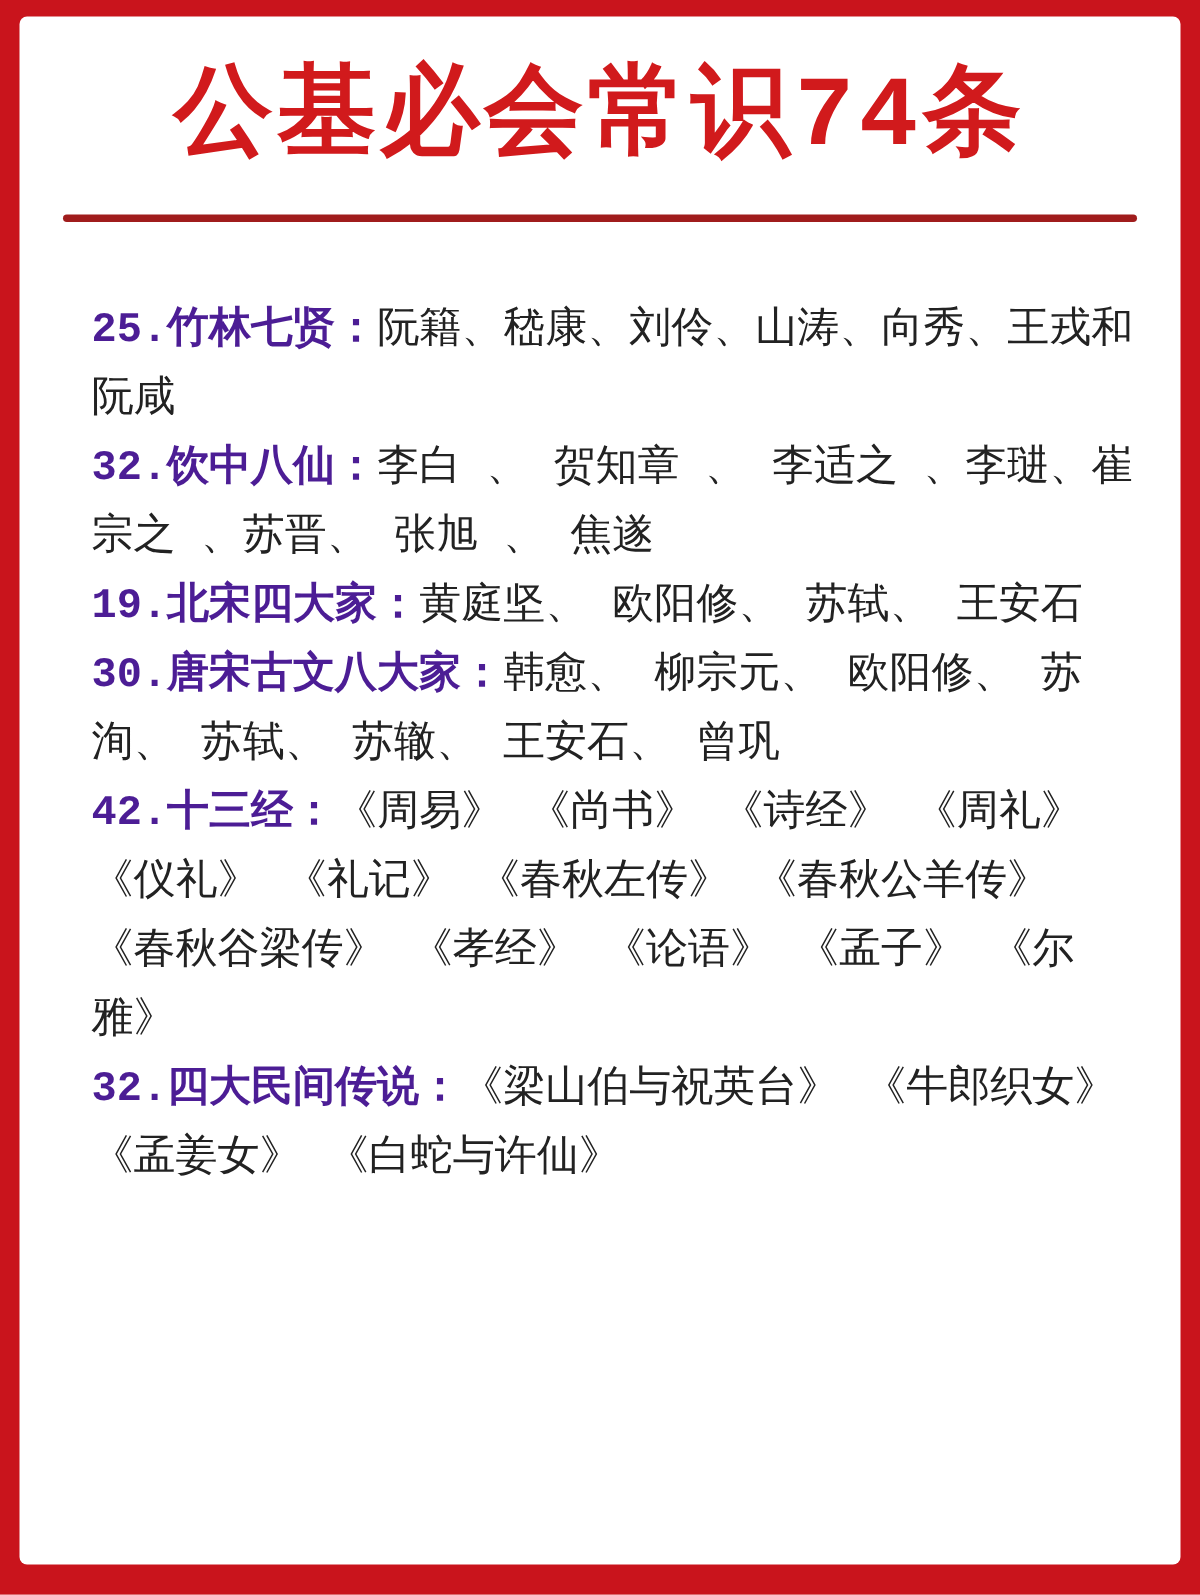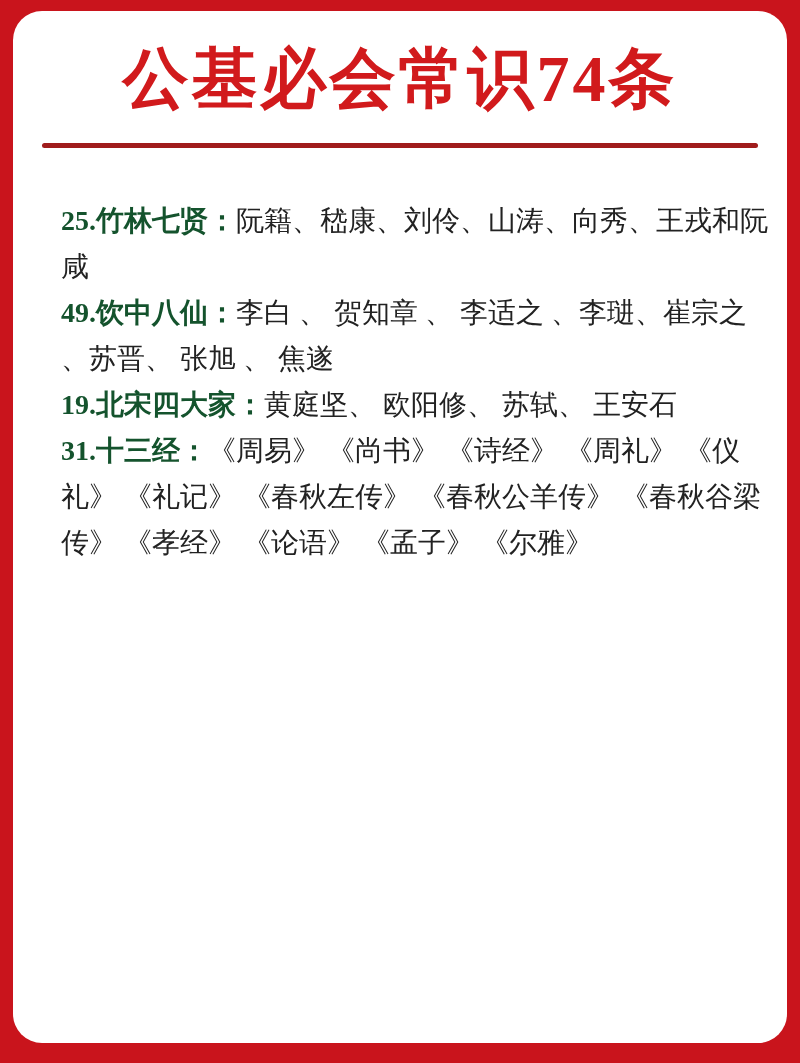--- a/index.html
+++ b/index.html
@@ -19,22 +19,23 @@
     height: 1063px;
     background: #C9141C;
   }
   .card {
     position: absolute;
     left: 13px;
     top: 11px;
     right: 13px;
     bottom: 20px;
     background: #FFFFFF;
-    border-radius: 29px;
+    border-radius: 5px;
     overflow: hidden;
+    font-family: Liberation Mono, monospace;
   }
   .title {
     margin: 31px 0 0 0;
     text-align: center;
     font-size: 66px;
     line-height: 74px;
     font-weight: bold;
     color: #D11A1C;
     letter-spacing: 3px;
     white-space: nowrap;
@@ -51,46 +52,48 @@
     font-size: 28px;
     line-height: 46px;
     color: #222222;
     text-align: left;
   }
   .item {
     margin: 0;
     padding: 0;
   }
   .item-label {
-    color: #14532d;
+    color: #4c1d95;
     font-weight: bold;
   }
   .item-text {
     color: #222222;
   }
 </style>
 </head>
 <body>
 
 <div class="frame">
   <div class="card">
 
     <h1 class="title">公基必会常识74条</h1>
 
     <div class="divider"></div>
 
     <div class="list">
 
       <p class="item"><span class="item-label">25.竹林七贤：</span><span class="item-text">阮籍、嵇康、刘伶、山涛、向秀、王戎和阮咸</span></p>
 
-      <p class="item"><span class="item-label">49.饮中八仙：</span><span class="item-text">李白 、 贺知章 、 李适之 、李琎、崔宗之 、苏晋、 张旭 、 焦遂</span></p>
+      <p class="item"><span class="item-label">32.饮中八仙：</span><span class="item-text">李白 、 贺知章 、 李适之 、李琎、崔宗之 、苏晋、 张旭 、 焦遂</span></p>
 
 
 
       <p class="item"><span class="item-label">19.北宋四大家：</span><span class="item-text">黄庭坚、 欧阳修、 苏轼、 王安石</span></p>
 
+      <p class="item"><span class="item-label">30.唐宋古文八大家：</span><span class="item-text">韩愈、 柳宗元、 欧阳修、 苏洵、 苏轼、 苏辙、 王安石、 曾巩</span></p>
 
-      <p class="item"><span class="item-label">31.十三经：</span><span class="item-text">《周易》 《尚书》 《诗经》 《周礼》 《仪礼》 《礼记》 《春秋左传》 《春秋公羊传》 《春秋谷梁传》 《孝经》 《论语》 《孟子》 《尔雅》</span></p>
+      <p class="item"><span class="item-label">42.十三经：</span><span class="item-text">《周易》 《尚书》 《诗经》 《周礼》 《仪礼》 《礼记》 《春秋左传》 《春秋公羊传》 《春秋谷梁传》 《孝经》 《论语》 《孟子》 《尔雅》</span></p>
 
+      <p class="item"><span class="item-label">32.四大民间传说：</span><span class="item-text">《梁山伯与祝英台》 《牛郎织女》 《孟姜女》 《白蛇与许仙》</span></p>
 
     </div>
   </div>
 </div>
 
 </body></html>

